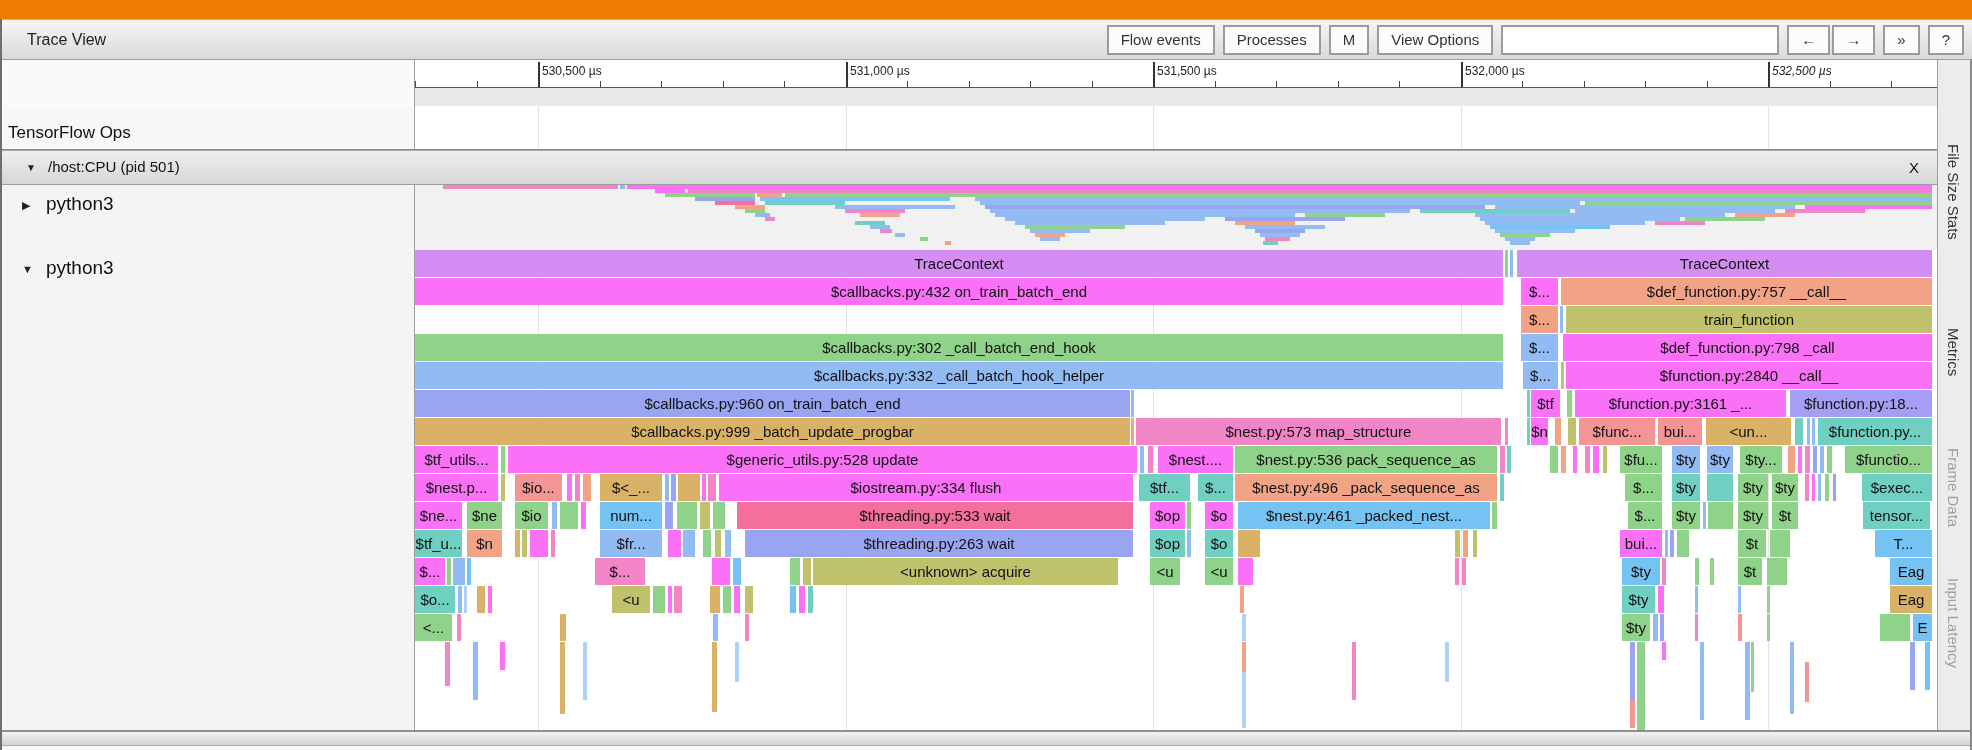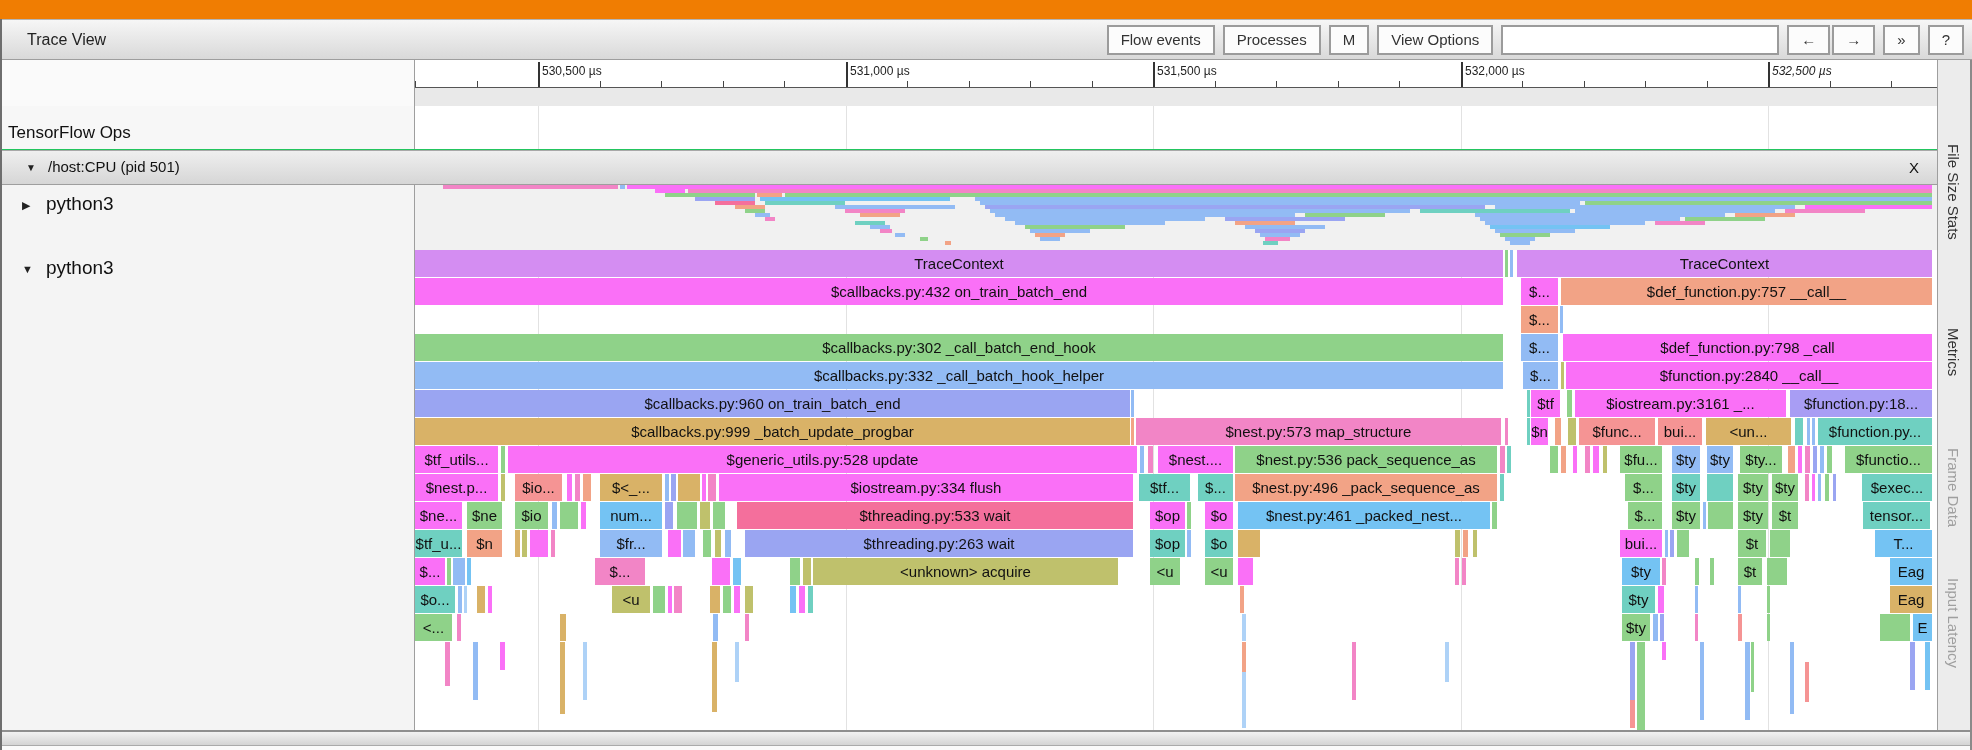--- a/index.html
+++ b/index.html
@@ -249,39 +249,40 @@
           <div class="fseg" title="TraceContext" style="left: 1102px; width: 415px; background: rgb(212, 141, 242);">TraceContext</div>
         </div>
         <div class="frow" style="top: 28px;">
           <div class="fseg" title="$callbacks.py:432 on_train_batch_end" style="left: 0px; width: 1088px; background: rgb(250, 112, 247);">$callbacks.py:432 on_train_batch_end</div>
           <div class="fseg" title="$..." style="left: 1106px; width: 37px; background: rgb(250, 112, 247);">$...</div>
           <div class="fseg" title="$def_function.py:757 __call__" style="left: 1146px; width: 371px; background: rgb(242, 163, 134);">$def_function.py:757 __call__</div>
         </div>
         <div class="frow" style="top: 56px;">
           <div class="fseg" title="$..." style="left: 1106px; width: 37px; background: rgb(242, 163, 134);">$...</div>
           <div class="fseg" style="left: 1145px; width: 3px; background: rgb(146, 187, 244);"></div>
+          <div class="fseg" title="train_function" style="left: 1151px; width: 366px; background: rgb(191, 193, 108);">train_function</div>
         </div>
         <div class="frow" style="top: 84px;">
           <div class="fseg" title="$callbacks.py:302 _call_batch_end_hook" style="left: 0px; width: 1088px; background: rgb(143, 210, 137);">$callbacks.py:302 _call_batch_end_hook</div>
           <div class="fseg" title="$..." style="left: 1106px; width: 37px; background: rgb(146, 187, 244);">$...</div>
           <div class="fseg" title="$def_function.py:798 _call" style="left: 1148px; width: 369px; background: rgb(250, 112, 247);">$def_function.py:798 _call</div>
         </div>
         <div class="frow" style="top: 112px;">
           <div class="fseg" title="$callbacks.py:332 _call_batch_hook_helper" style="left: 0px; width: 1088px; background: rgb(146, 187, 244);">$callbacks.py:332 _call_batch_hook_helper</div>
           <div class="fseg" title="$..." style="left: 1108px; width: 35px; background: rgb(146, 187, 244);">$...</div>
           <div class="fseg" style="left: 1146px; width: 3px; background: rgb(191, 193, 108);"></div>
           <div class="fseg" title="$function.py:2840 __call__" style="left: 1151px; width: 366px; background: rgb(250, 112, 247);">$function.py:2840 __call__</div>
         </div>
         <div class="frow" style="top: 140px;">
           <div class="fseg" title="$callbacks.py:960 on_train_batch_end" style="left: 0px; width: 715px; background: rgb(154, 165, 242);">$callbacks.py:960 on_train_batch_end</div>
           <div class="fseg" style="left: 716px; width: 3px; background: rgb(146, 187, 244);"></div>
           <div class="fseg" style="left: 1112px; width: 3px; background: rgb(111, 208, 193);"></div>
           <div class="fseg" title="$tf" style="left: 1116px; width: 29px; background: rgb(250, 112, 247);">$tf</div>
           <div class="fseg" style="left: 1152px; width: 5px; background: rgb(143, 210, 137);"></div>
-          <div class="fseg" title="$function.py:3161 _..." style="left: 1160px; width: 211px; background: rgb(250, 112, 247);">$iostream.py:3161 _...</div>
+          <div class="fseg" title="$function.py:3161 _..." style="left: 1160px; width: 211px; background: rgb(250, 112, 247);">$function.py:3161 _...</div>
           <div class="fseg" title="$function.py:18..." style="left: 1375px; width: 142px; background: rgb(168, 157, 244);">$function.py:18...</div>
         </div>
         <div class="frow" style="top: 168px;">
           <div class="fseg" title="$callbacks.py:999 _batch_update_progbar" style="left: 0px; width: 715px; background: rgb(217, 178, 103);">$callbacks.py:999 _batch_update_progbar</div>
           <div class="fseg" style="left: 716px; width: 3px; background: rgb(242, 163, 134);"></div>
           <div class="fseg" title="$nest.py:573 map_structure" style="left: 721px; width: 365px; background: rgb(242, 133, 198);">$nest.py:573 map_structure</div>
           <div class="fseg" style="left: 1090px; width: 3px; background: rgb(242, 133, 198);"></div>
           <div class="fseg" style="left: 1112px; width: 3px; background: rgb(111, 208, 193);"></div>
           <div class="fseg" title="$n" style="left: 1116px; width: 17px; background: rgb(250, 112, 247);">$n</div>
           <div class="fseg" style="left: 1140px; width: 6px; background: rgb(242, 163, 134);"></div>

